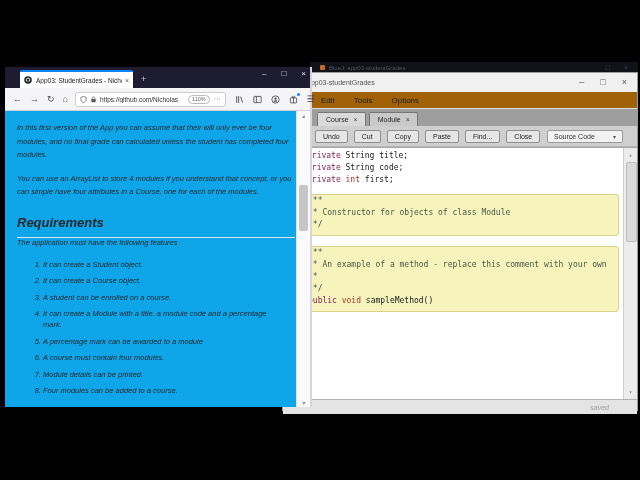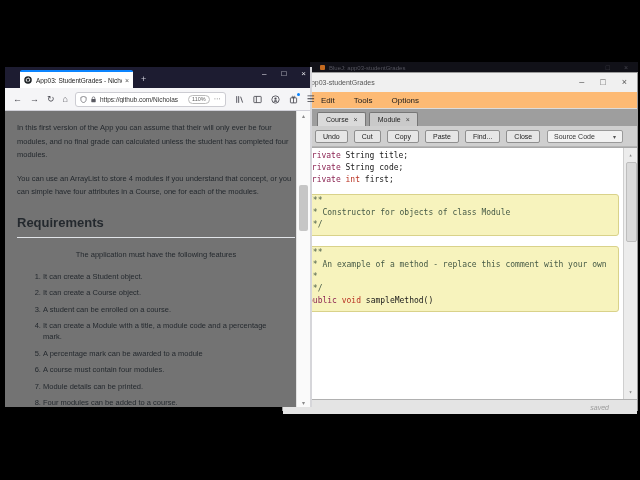--- a/index.html
+++ b/index.html
@@ -12,21 +12,21 @@
   #bluej-back .bicon{width:5px;height:5px;background:#c46a1f;margin:0 4px 0 10px;border-radius:1px;}
   #bluej-back .bctrl{margin-left:auto;display:flex;gap:14px;padding-right:10px;color:#44444e;font-size:7px;}
 
   
   #editor{position:absolute;left:282px;top:72px;width:356px;height:339px;background:#f0f0f0;
     z-index:5;border:1px solid #9a9a9a;box-sizing:border-box;}
   #e-titlebar{height:19px;background:#f0f0f0;display:flex;align-items:center;}
   #e-title{font-size:7px;color:#555;padding-left:24px;}
   #e-controls{margin-left:auto;display:flex;gap:16px;padding-right:10px;color:#555;font-size:9px;line-height:9px;}
   #e-controls span{cursor:default;}
-  #e-menubar{height:16px;background:#fdba74;border-bottom:1px solid #dcdcdc;display:flex;align-items:center;padding-left:38px;gap:19px;}
+  #e-menubar{height:16px;background:#a16207;border-bottom:1px solid #dcdcdc;display:flex;align-items:center;padding-left:38px;gap:19px;}
   .menu-item{font-size:8px;color:#1a1a1a;}
   #e-tabbar{height:17px;background:#9e9e9e;display:flex;align-items:flex-end;padding-left:34px;gap:3px;}
   .etab{display:flex;align-items:center;gap:5px;font-size:7px;color:#222;background:#dadada;
     border:1px solid #767676;border-bottom:none;padding:3px 7px 3px 8px;border-radius:2px 2px 0 0;}
   .etab.active{background:#c9c9c9;}
   .etab .tclose{color:#444;font-size:7px;}
   #e-toolbar{height:20px;background:#cfcfcf;display:flex;align-items:center;padding-left:32px;border-bottom:1px solid #b5b5b5;}
   .ebtn{font-family:"Liberation Sans",sans-serif;font-size:7px;color:#222;background:#e6e6e6;
     border:1px solid #8f8f8f;border-radius:2px;padding:2px 7px;margin-right:6px;}
   #e-viewsel{margin-left:auto;margin-right:14px;display:flex;align-items:center;gap:10px;
@@ -65,25 +65,25 @@
   .navic{color:#4a4a52;font-size:9px;line-height:9px;margin:0 4px;}
   #f-urlbar{display:flex;align-items:center;background:#fff;border:1px solid #ccccd2;border-radius:3px;
     height:15px;width:166px;margin-left:3px;padding:0 4px;box-sizing:border-box;}
   #f-url{font-size:6.5px;color:#333;white-space:nowrap;overflow:hidden;width:86px;margin-left:3px;}
   #f-zoom{font-size:5.5px;color:#666;border:1px solid #bbb;border-radius:6px;padding:0.5px 3px;margin-left:2px;}
   #f-more{color:#555;font-size:7px;margin-left:4px;}
   .ricon{margin-left:9px;position:relative;display:inline-flex;}
   .ricon .badge{position:absolute;right:-2px;top:-2px;width:3px;height:3px;border-radius:50%;background:#0a84ff;}
   #f-hamburger{color:#3a3a42;font-size:9px;margin-left:9px;}
 
-  #f-content{position:relative;height:296px;background:#737373;overflow:hidden;}
+  #f-content{position:relative;height:296px;background:#0ea5e9;overflow:hidden;font-style:italic;}
   #f-text{position:absolute;left:12px;top:2px;width:278px;color:#24292e;}
   #f-text p{font-size:7.5px;line-height:13.5px;margin:8px 0 10px 0;}
   #f-heading{font-size:13px;font-weight:bold;margin:16px 0 0 0;padding-bottom:7px;border-bottom:1px solid #e1e4e8;}
-  #f-intro{font-size:7.5px;margin-top:12px;text-align:center;}
+  #f-intro{font-size:7.5px;margin-top:0;}
   #f-list{margin:12px 0 7px 0;padding-left:26px;}
   #f-list li{font-size:7.5px;line-height:11px;margin-bottom:5.5px;width:242px;}
   #f-scroll{position:absolute;right:0;top:0;width:13px;height:100%;background:#fafafa;border-left:1px solid #e2e2e2;}
   #f-scroll .arr{position:absolute;left:0;width:100%;text-align:center;font-size:6px;color:#8a8a8a;}
   #f-scroll .thumb{position:absolute;left:2px;width:9px;top:74px;height:46px;background:#c6c6c6;border-radius:2px;}
 </style>
 </head>
 <body>
 
 <div id="screen">

